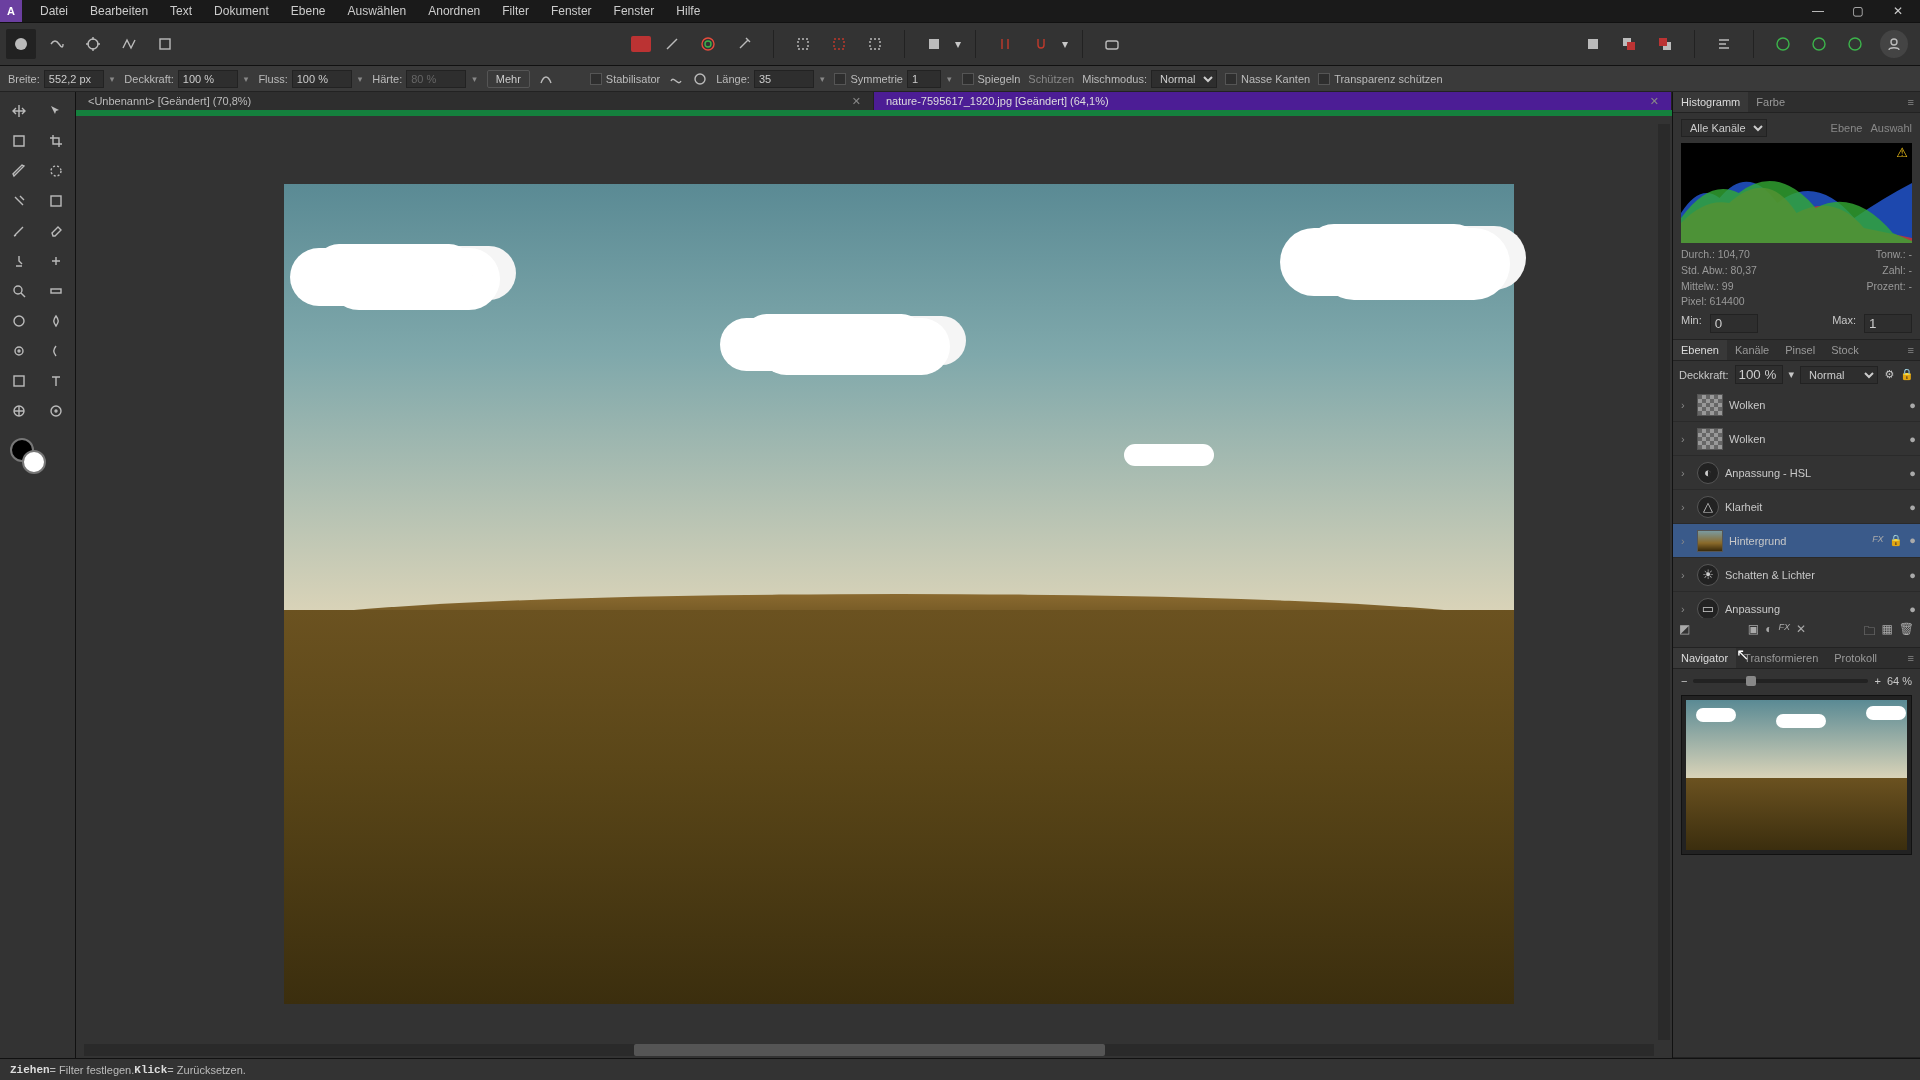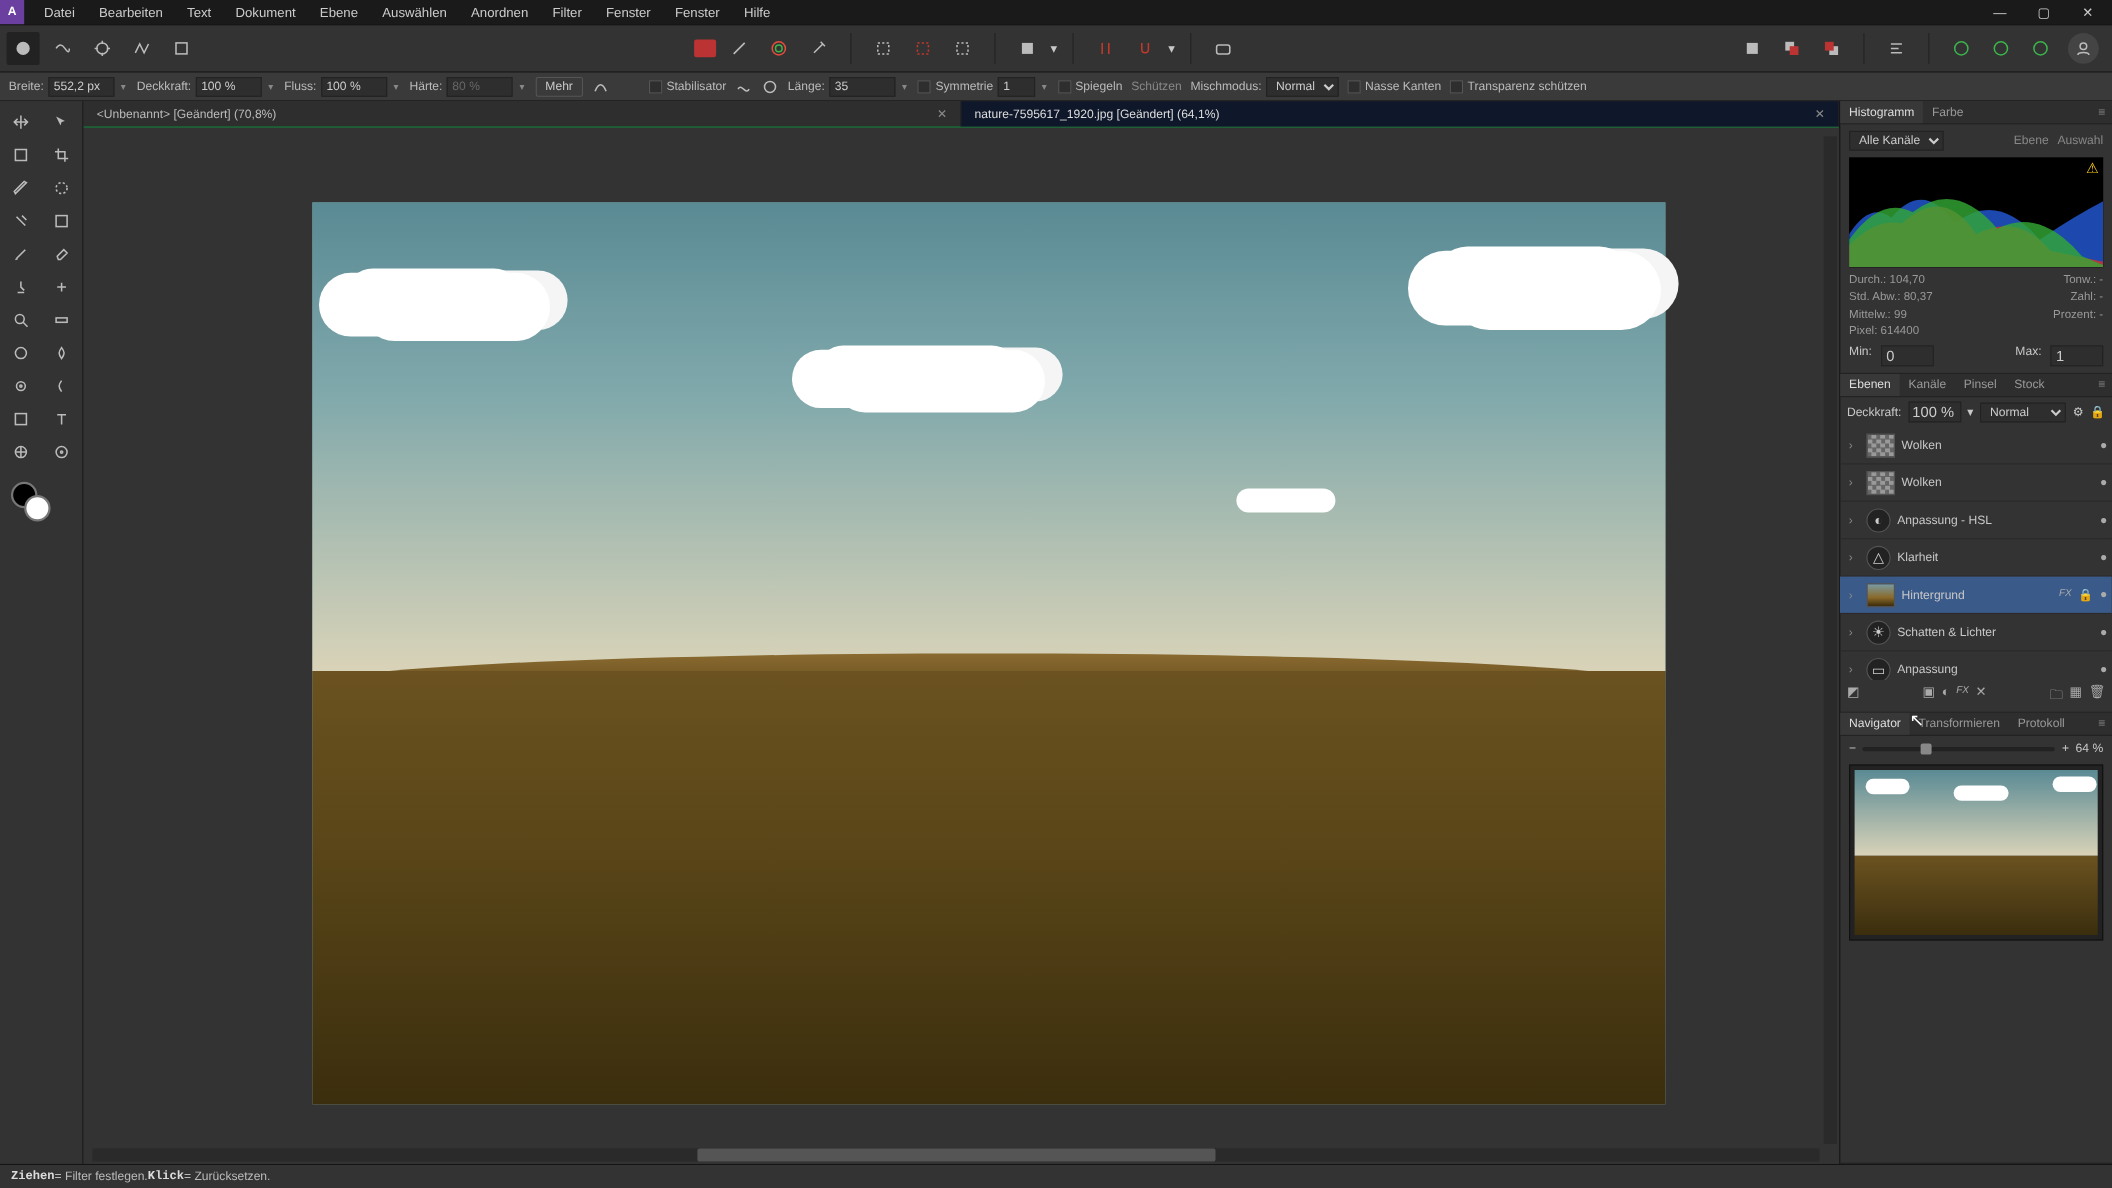--- a/index.html
+++ b/index.html
@@ -34,23 +34,23 @@
 
 .main { display:flex; height: calc(1080px - 22px - 44px - 26px - 22px); }
 .tools { width: 76px; background:#333; border-right:1px solid #111; padding-top:4px;}
 .tools .row { display:flex; }
 .tools .tcell { width:38px; height:30px; display:flex; align-items:center; justify-content:center;}
 .tools .swatches { position:relative; height:46px; margin-top:10px; margin-left:8px;}
 .sw1 { position:absolute; width:24px;height:24px;border-radius:50%; background:#000; border:2px solid #777; left:2px; top:2px;}
 .sw2 { position:absolute; width:24px;height:24px;border-radius:50%; background:#fff; border:2px solid #777; left:14px; top:14px;}
 
 .center { flex:1; display:flex; flex-direction:column; background:#333; }
-.tabs { height: 24px; background:#2e2e2e; display:flex; border-bottom:1px solid #15803d;}
+.tabs { height: 24px; background:#2e2e2e; display:flex; border-bottom:6px solid #15803d;}
 .tab { padding:4px 12px; font-size:11px; color:#bbb; border-right:1px solid #222; display:flex; align-items:center; gap:10px; min-width:300px; position:relative;}
-.tab.active { background:#0f172a; color:#ddd;}
+.tab.active { background:#4c1d95; color:#ddd;}
 .tab .x { margin-left:auto; color:#888;}
 .canvas-wrap { flex:1; background:#333; position:relative; overflow:hidden;}
 .canvas-scroll { position:absolute; inset:8px 18px 18px 8px; overflow:hidden;}
 .canvas { position:absolute; left:200px; top:60px; width:1230px; height:820px; background:#87a8a8;}
 .sky { position:absolute; inset:0 0 48% 0; background:linear-gradient(#5a8a94 0%, #7fa8ab 40%, #d9d3b8 100%);}
 .ground { position:absolute; inset:52% 0 0 0; background:linear-gradient(#6b5220 0%, #5a4618 40%, #3b2e0e 100%);}
 .hill { position:absolute; left:0; right:0; top:50%; height:30px; background:linear-gradient(#8a6a30, #6b5220); border-radius:50% 50% 0 0 / 100% 100% 0 0;}
 .cloud { position:absolute; background:#fff; border-radius:50px; filter:blur(0.5px); box-shadow: 20px 10px 0 6px #fff, -20px 8px 0 4px #fff, 40px 4px 0 2px #f5f5f5;}
 .scrollh { position:absolute; left:8px; right:18px; bottom:2px; height:12px; background:#2a2a2a;}
 .scrollh .thumb { position:absolute; left:35%; width:30%; height:100%; background:#555; border-radius:2px;}

